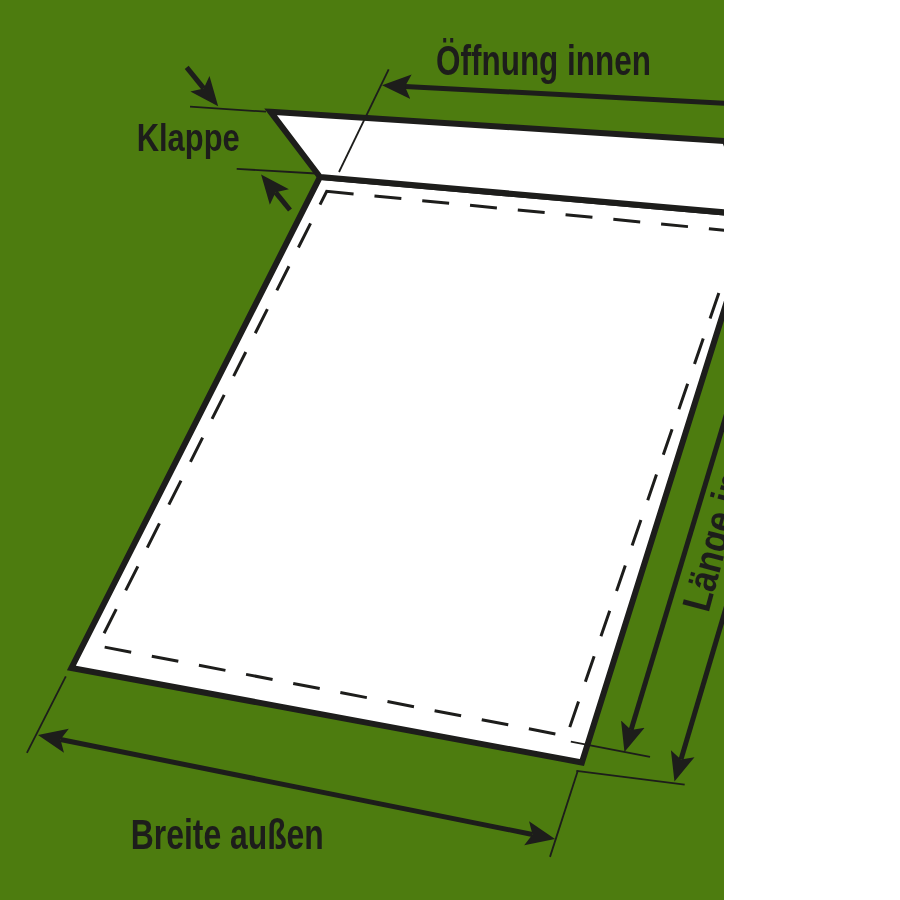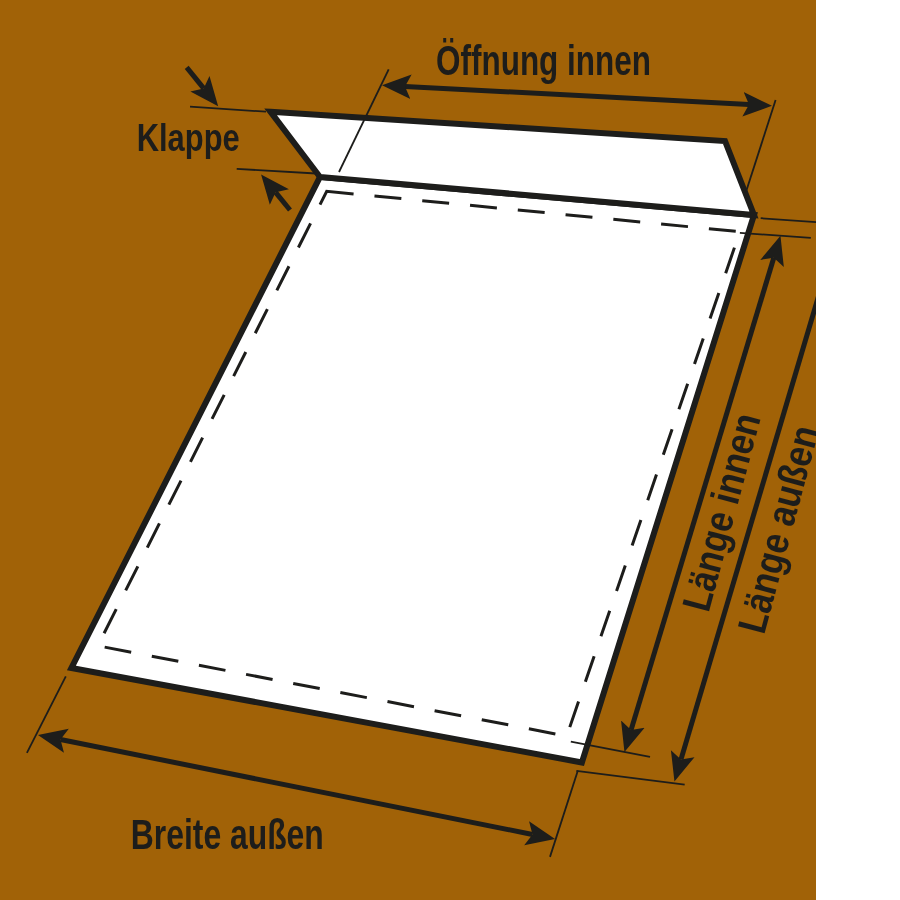--- a/index.html
+++ b/index.html
@@ -1,16 +1,16 @@
 <!DOCTYPE html>
 <html><head>
 <meta charset="utf-8">
 <style>
   html,body{margin:0;padding:0;background:#fff;}
-  #page{width:816px;height:900px;position:relative;background:#a16207;overflow:hidden;}
+  #page{width:724px;height:900px;position:relative;background:#4d7c0f;overflow:hidden;}
   svg{display:block;}
   text{font-family:"Liberation Sans",sans-serif;font-weight:bold;fill:#1d1d1b;}
 </style>
 </head>
 <body>
 <div id="page">
 <svg width="900" height="900" viewBox="0 0 900 900">
   <defs>
     <marker id="ah" orient="auto-start-reverse" markerWidth="32" markerHeight="26" refX="6" refY="13" markerUnits="userSpaceOnUse">
       <path d="M29,13 L0,0.7 L6,13 L0,25.3 Z" fill="#1d1d1b"></path>

